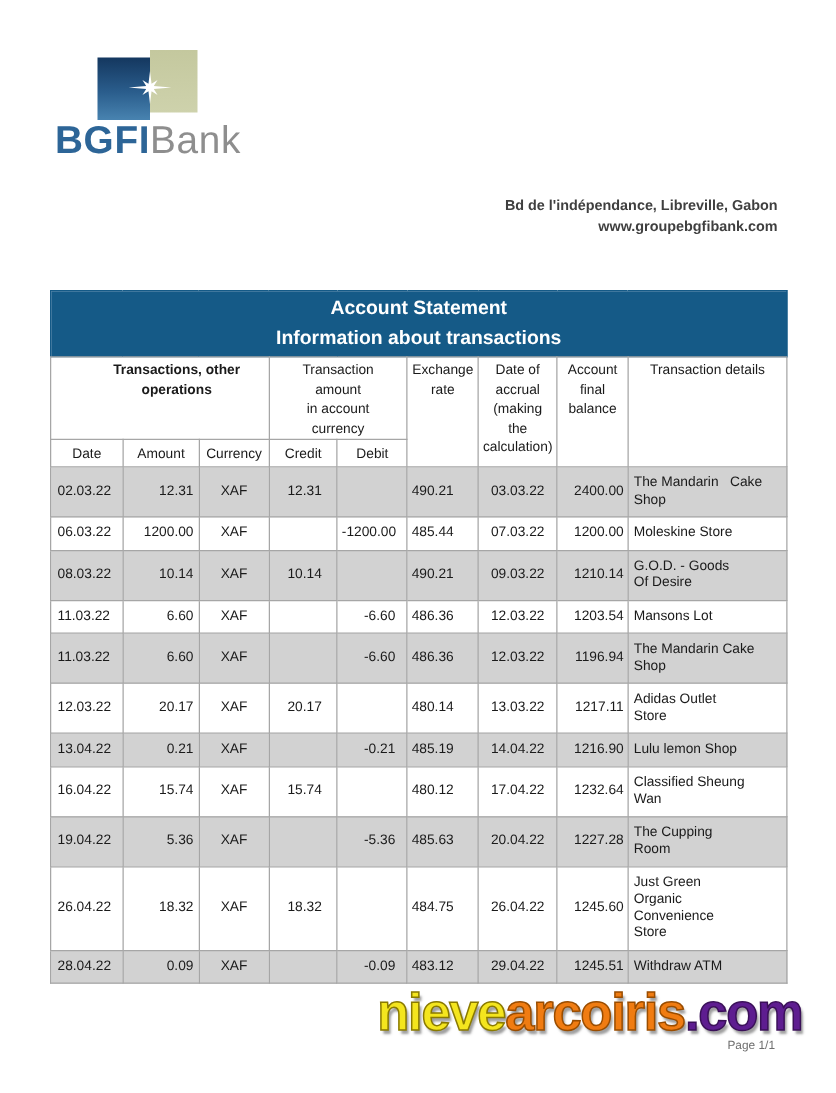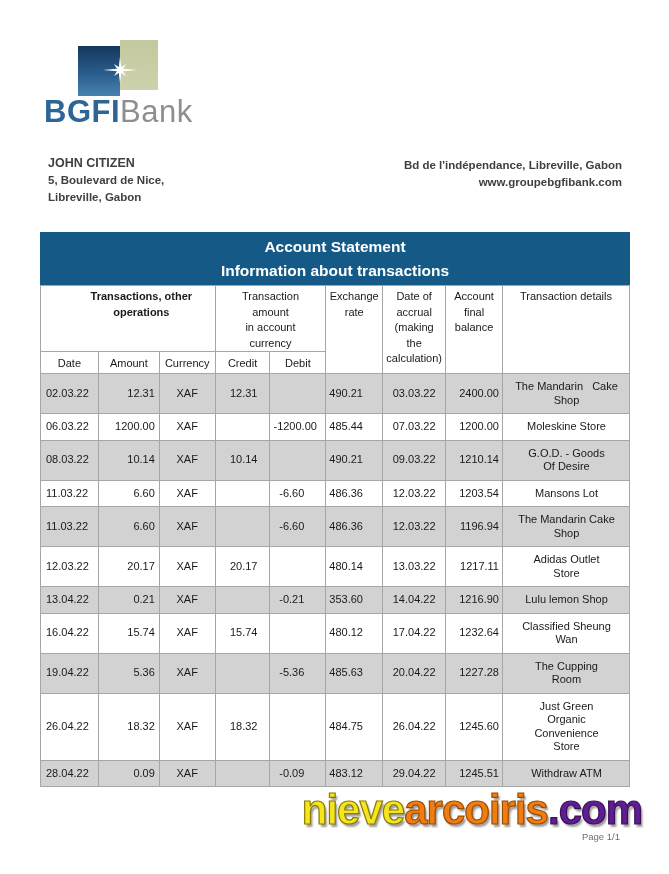--- a/index.html
+++ b/index.html
@@ -41,25 +41,25 @@
   tr.group-row th.bold-head { font-weight:bold;padding-left:27px; }
   tr.sub-row { height:22px; }
   tr.sub-row th { background:#ffffff; font-weight:normal; text-align:center; padding:3px 4px; }
   tr.row-gray td { background:#d2d2d2; }
   tr.row-white td { background:#ffffff;margin-left:42px; }
   td { vertical-align:middle; padding:6px 3px; line-height:13.5px; }
   .c-date     { text-align:left;  padding-left:5px; }
   .c-amount   { text-align:right; padding-right:4px; }
   .c-currency { text-align:center; }
   .c-credit   { text-align:right; padding-right:12px; }
-  .c-debit    { text-align:right; padding-right:21px; }
+  .c-debit    { text-align:right; padding-right:9px; }
   .c-rate     { padding-right:4px; }
   .c-accrual  { text-align:center; }
   .c-balance  { text-align:right; padding-right:3px; }
-  .c-details  { text-align:center; padding-left:4px; white-space:pre-wrap; }
+  .c-details  { text-align:left; padding-left:4px; white-space:pre-wrap; }
 
   
   .watermark { position:absolute; right:27px; top:789px; font-size:42px; font-weight:800;
                letter-spacing:-1px; line-height:42px; white-space:nowrap;
                text-shadow:2px 3px 2px rgba(125,125,125,0.75); }
   .wm-yellow { color:#f4e51e; -webkit-text-stroke:1.2px #8a7a00; }
   .wm-orange { color:#f07c12; -webkit-text-stroke:1.2px #9a4d00; }
   .wm-purple { color:#5e1d90; -webkit-text-stroke:1.2px #3a1058; }
   .page-label { position:absolute; right:49px; top:831px; font-size:9.5px; color:#6e6e6e;
                 text-shadow:none; }
@@ -73,25 +73,20 @@
     <div class="logo-rect-left"></div>
     <div class="logo-rect-right"></div>
     <svg class="logo-star" viewBox="0 0 40 40">
       <polygon fill="#ffffff" points="38,20 23.2,18.7 26.4,13.6 21.3,16.8 20,6 18.7,16.8 13.6,13.6 16.8,18.7 2,20 16.8,21.3 13.6,26.4 18.7,23.2 20,34 21.3,23.2 26.4,26.4 23.2,21.3"></polygon>
     </svg>
   </div>
   <div class="logo-text">
     <span class="lt-blue">BGFI</span><span class="lt-gray">Bank</span>
   </div>
 
-  <div class="customer">
-    <div class="cust-name">JOHN CITIZEN</div>
-    <div>5, Boulevard de Nice,</div>
-    <div>Libreville, Gabon</div>
-  </div>
 
   <div class="bank">
     <div>Bd de l'indépendance, Libreville, Gabon</div>
     <div>www.groupebgfibank.com</div>
   </div>
 
   <table class="stmt">
     <colgroup>
       <col style="width:57px">
         <col style="width:60px">
@@ -205,21 +200,21 @@
           <td class="c-balance">1217.11</td>
           <td class="c-details">Adidas Outlet
 Store</td>
         </tr>
         <tr class="row-gray">
           <td class="c-date">13.04.22</td>
           <td class="c-amount">0.21</td>
           <td class="c-currency">XAF</td>
           <td class="c-credit"></td>
           <td class="c-debit">-0.21</td>
-          <td class="c-rate">353.60</td>
+          <td class="c-rate">485.19</td>
           <td class="c-accrual">14.04.22</td>
           <td class="c-balance">1216.90</td>
           <td class="c-details">Lulu lemon Shop</td>
         </tr>
         <tr class="row-white">
           <td class="c-date">16.04.22</td>
           <td class="c-amount">15.74</td>
           <td class="c-currency">XAF</td>
           <td class="c-credit">15.74</td>
           <td class="c-debit"></td>

